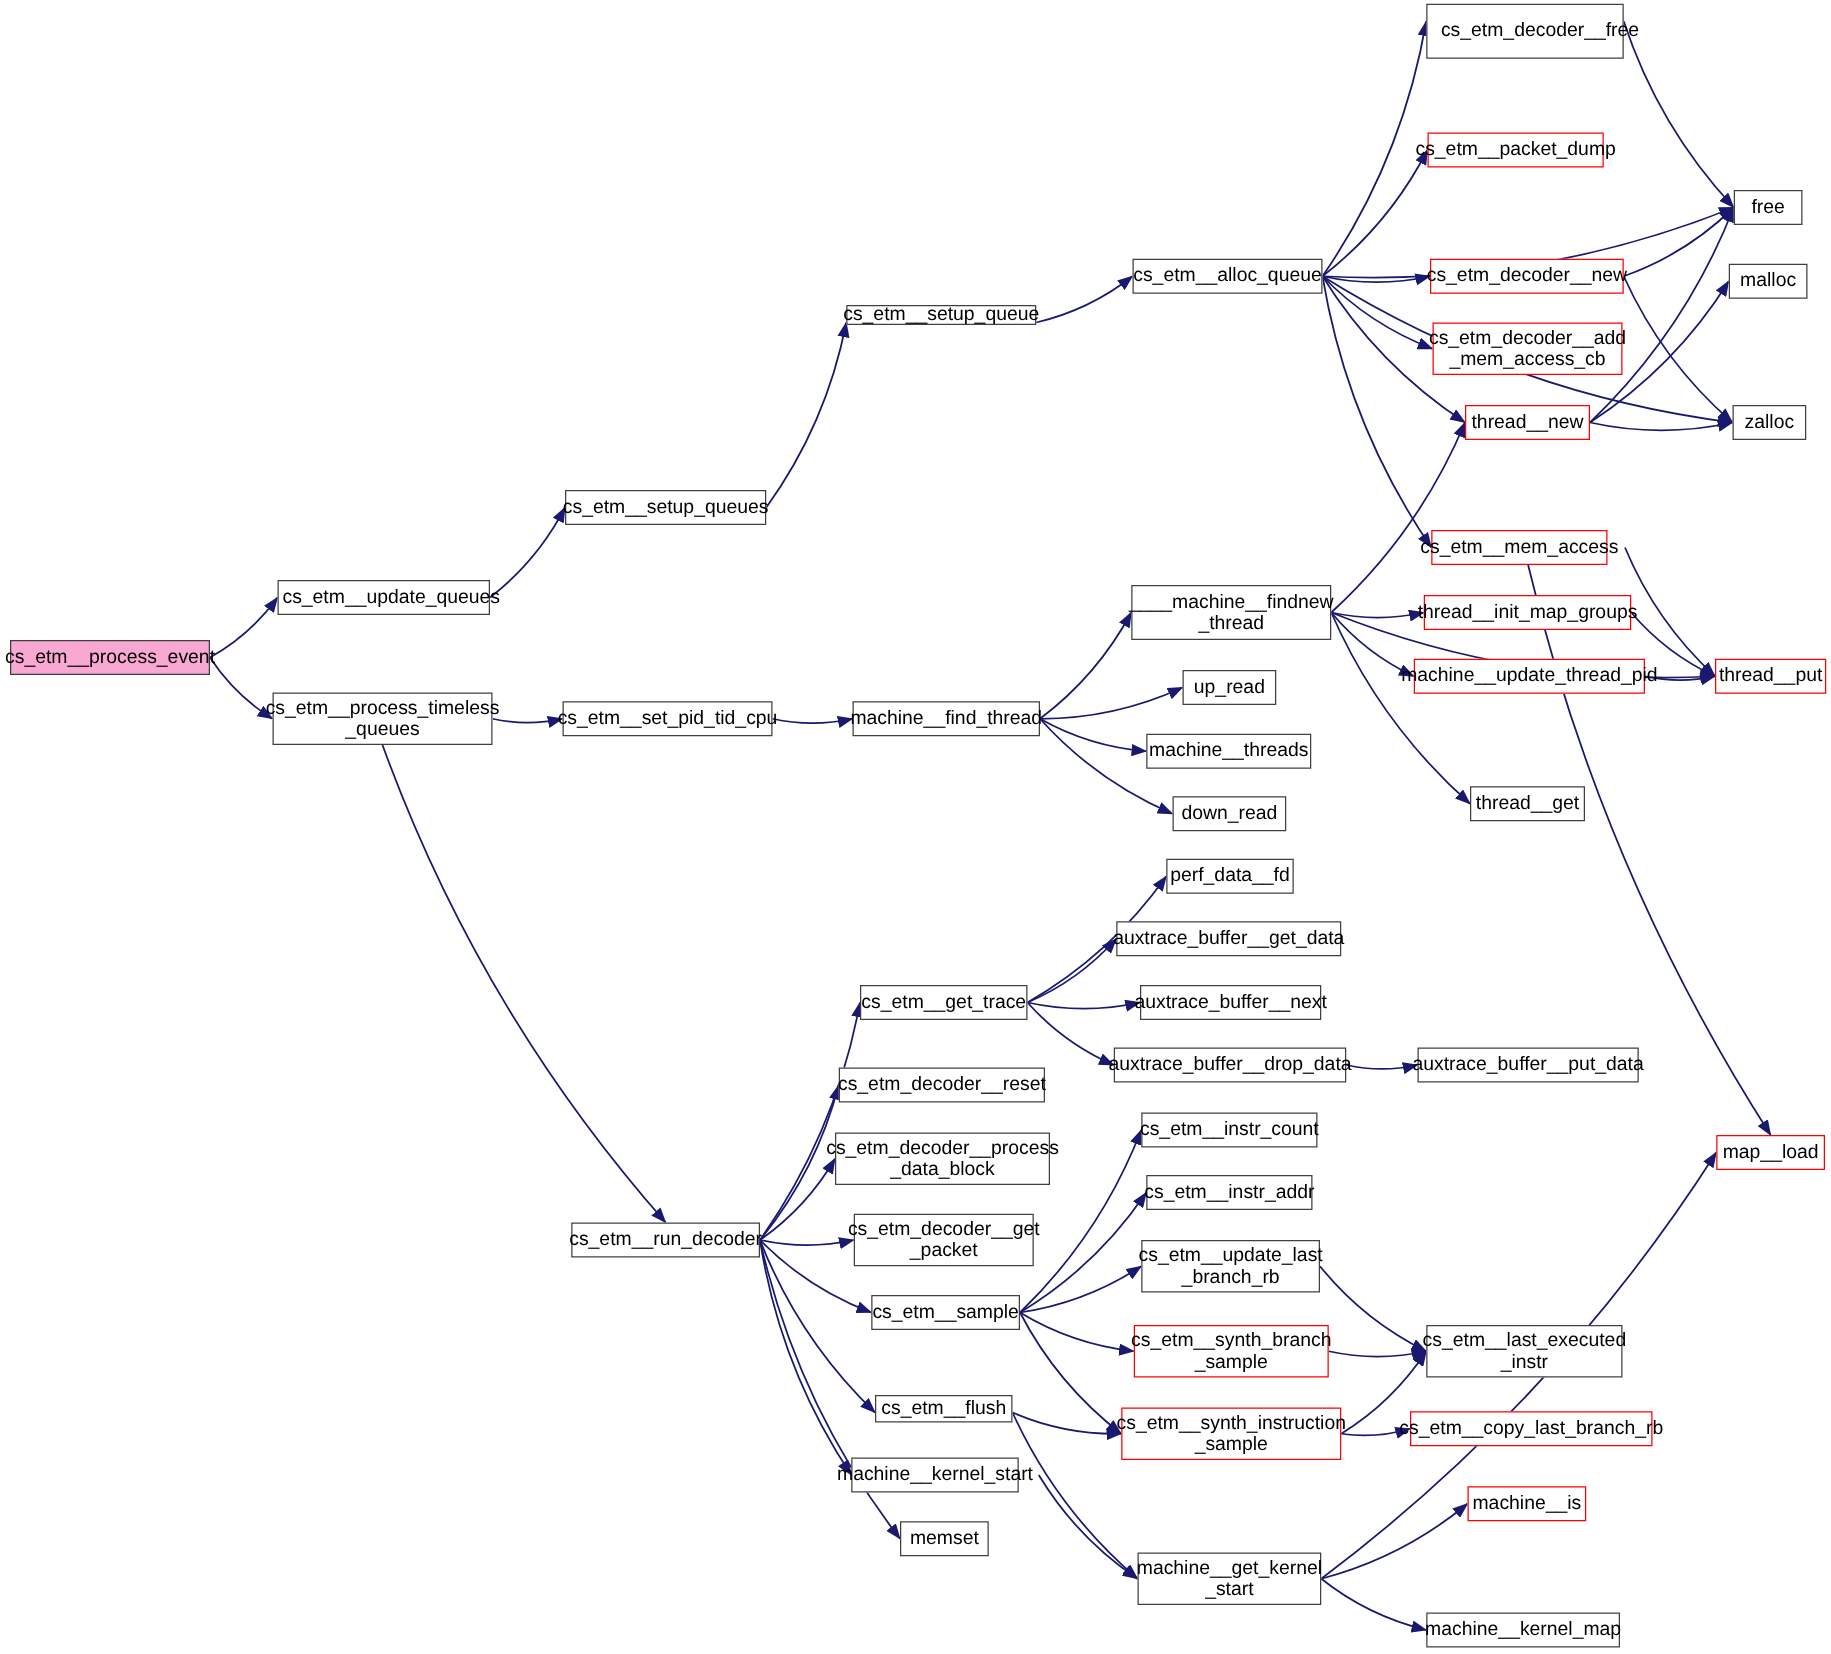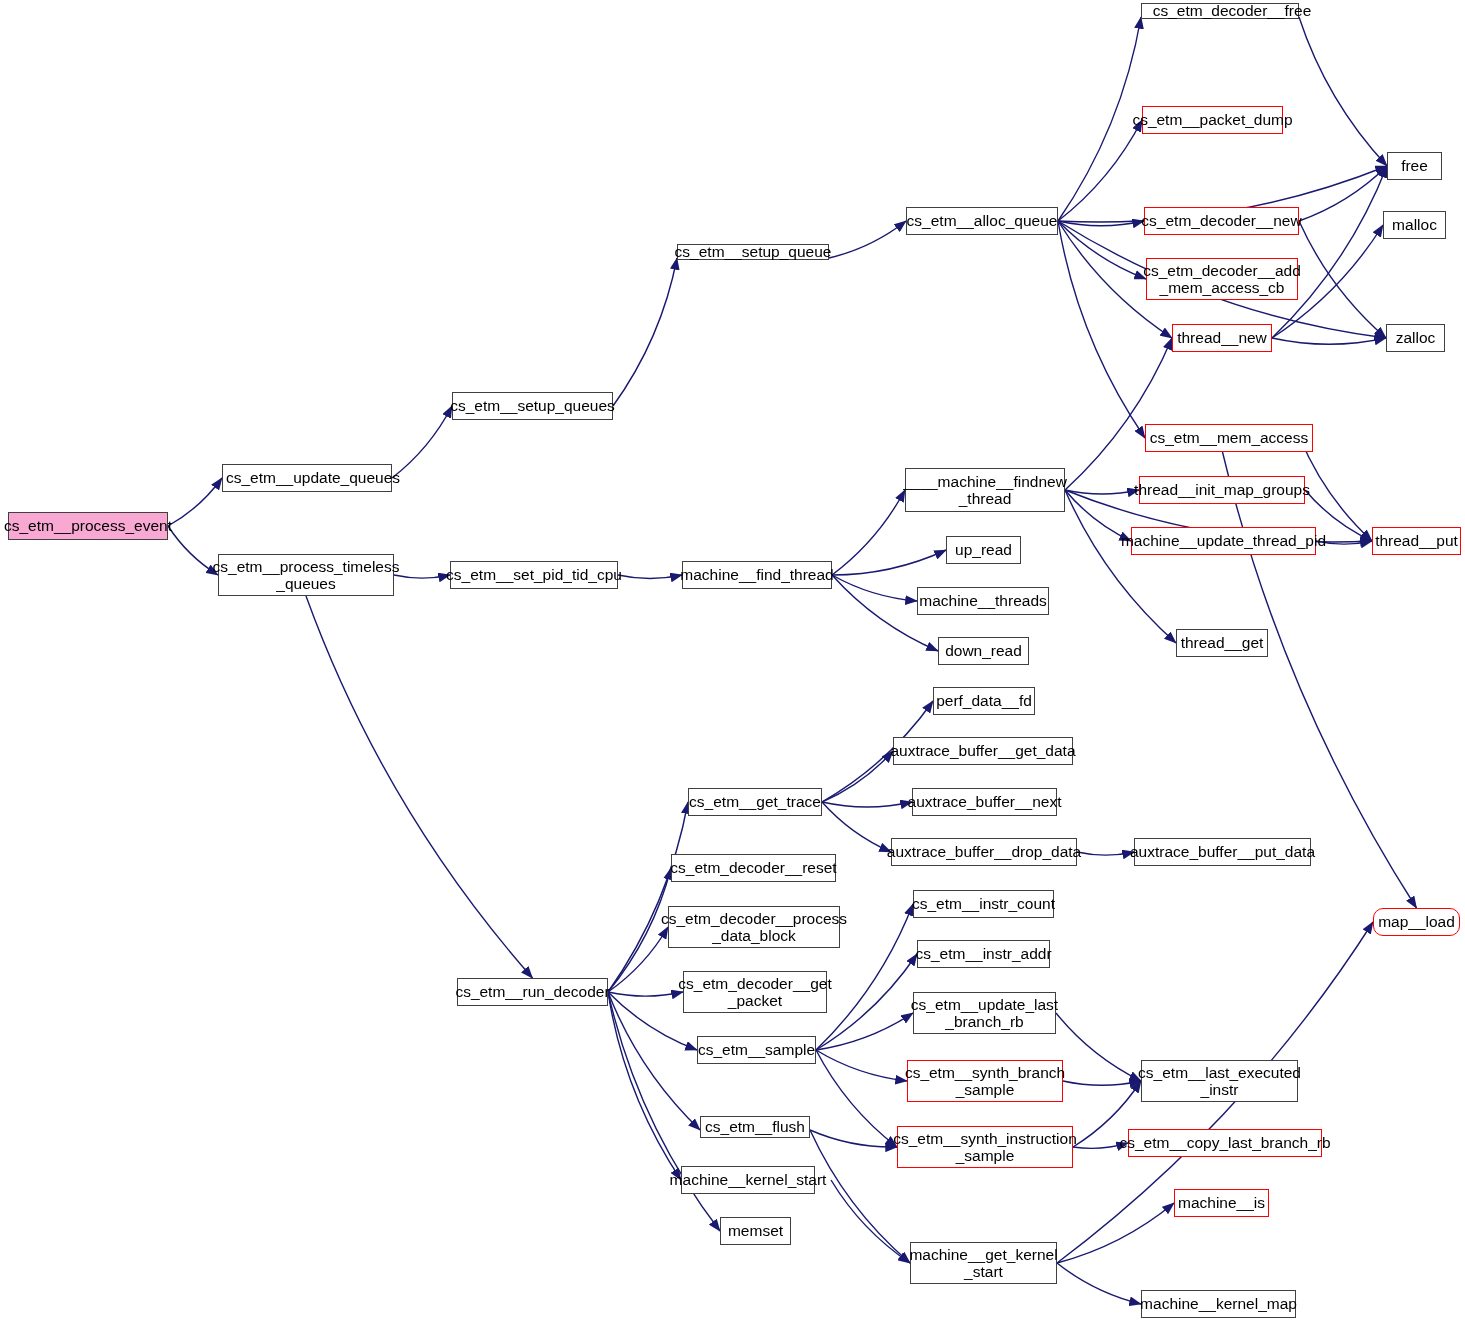--- a/index.html
+++ b/index.html
@@ -124,42 +124,42 @@
       </g>
   </svg>
   <div id="nodes">
       <div class="node root" style="left: 8px; top: 512px; width: 160px; height: 28px;">cs_etm__process_event</div>
       <div class="node" style="left: 222px; top: 464px; width: 170px; height: 28px; padding-left: 12px;">cs_etm__update_queues</div>
       <div class="node" style="left: 218px; top: 554px; width: 176px; height: 42px;">cs_etm__process_timeless
 _queues</div>
       <div class="node" style="left: 452px; top: 392px; width: 161px; height: 28px;">cs_etm__setup_queues</div>
       <div class="node" style="left: 677px; top: 244px; width: 152px; height: 16px;">cs_etm__setup_queue</div>
       <div class="node" style="left: 906px; top: 207px; width: 152px; height: 28px;">cs_etm__alloc_queue</div>
-      <div class="node" style="left: 1141px; top: 3px; width: 158px; height: 16px; padding-left: 24px;">cs_etm_decoder__free</div>
+      <div class="node" style="left: 1141px; top: 3px; width: 158px; height: 44px; padding-left: 24px;">cs_etm_decoder__free</div>
       <div class="node red" style="left: 1142px; top: 106px; width: 141px; height: 28px;">cs_etm__packet_dump</div>
       <div class="node red" style="left: 1144px; top: 207px; width: 155px; height: 28px;">cs_etm_decoder__new</div>
       <div class="node red" style="left: 1146px; top: 258px; width: 152px; height: 42px;">cs_etm_decoder__add
 _mem_access_cb</div>
       <div class="node red" style="left: 1172px; top: 324px; width: 100px; height: 28px;">thread__new</div>
       <div class="node" style="left: 1387px; top: 152px; width: 55px; height: 28px;">free</div>
       <div class="node" style="left: 1383px; top: 211px; width: 63px; height: 28px;">malloc</div>
       <div class="node" style="left: 1386px; top: 324px; width: 59px; height: 28px;">zalloc</div>
-      <div class="node red" style="left: 1145px; top: 424px; width: 168px; height: 28px; text-align: right;">cs_etm__mem_access</div>
+      <div class="node red" style="left: 1145px; top: 424px; width: 141px; height: 28px; text-align: right;">cs_etm__mem_access</div>
       <div class="node" style="left: 905px; top: 468px; width: 160px; height: 44px;">____machine__findnew
 _thread</div>
       <div class="node red" style="left: 1139px; top: 476px; width: 166px; height: 28px;">thread__init_map_groups</div>
       <div class="node red" style="left: 1131px; top: 527px; width: 185px; height: 28px;">machine__update_thread_pid</div>
       <div class="node red" style="left: 1372px; top: 527px; width: 89px; height: 28px;">thread__put</div>
       <div class="node" style="left: 450px; top: 561px; width: 168px; height: 28px;">cs_etm__set_pid_tid_cpu</div>
       <div class="node" style="left: 682px; top: 561px; width: 150px; height: 28px;">machine__find_thread</div>
       <div class="node" style="left: 946px; top: 536px; width: 75px; height: 28px;">up_read</div>
       <div class="node" style="left: 917px; top: 587px; width: 132px; height: 28px;">machine__threads</div>
       <div class="node" style="left: 938px; top: 637px; width: 91px; height: 28px;">down_read</div>
       <div class="node" style="left: 1176px; top: 629px; width: 92px; height: 28px;">thread__get</div>
-      <div class="node red" style="left: 1373px; top: 908px; width: 87px; height: 28px; border-radius: 10px;">map__load</div>
+      <div class="node red" style="left: 1373px; top: 908px; width: 87px; height: 28px;">map__load</div>
       <div class="node" style="left: 457px; top: 978px; width: 151px; height: 28px;">cs_etm__run_decoder</div>
       <div class="node" style="left: 688px; top: 788px; width: 134px; height: 28px;">cs_etm__get_trace</div>
       <div class="node" style="left: 933px; top: 687px; width: 102px; height: 28px;">perf_data__fd</div>
       <div class="node" style="left: 893px; top: 737px; width: 180px; height: 28px;">auxtrace_buffer__get_data</div>
       <div class="node" style="left: 912px; top: 788px; width: 145px; height: 28px;">auxtrace_buffer__next</div>
       <div class="node" style="left: 891px; top: 838px; width: 186px; height: 28px;">auxtrace_buffer__drop_data</div>
       <div class="node" style="left: 1134px; top: 838px; width: 177px; height: 28px;">auxtrace_buffer__put_data</div>
       <div class="node" style="left: 671px; top: 854px; width: 165px; height: 28px;">cs_etm_decoder__reset</div>
       <div class="node" style="left: 668px; top: 906px; width: 172px; height: 42px;">cs_etm_decoder__process
 _data_block</div>

